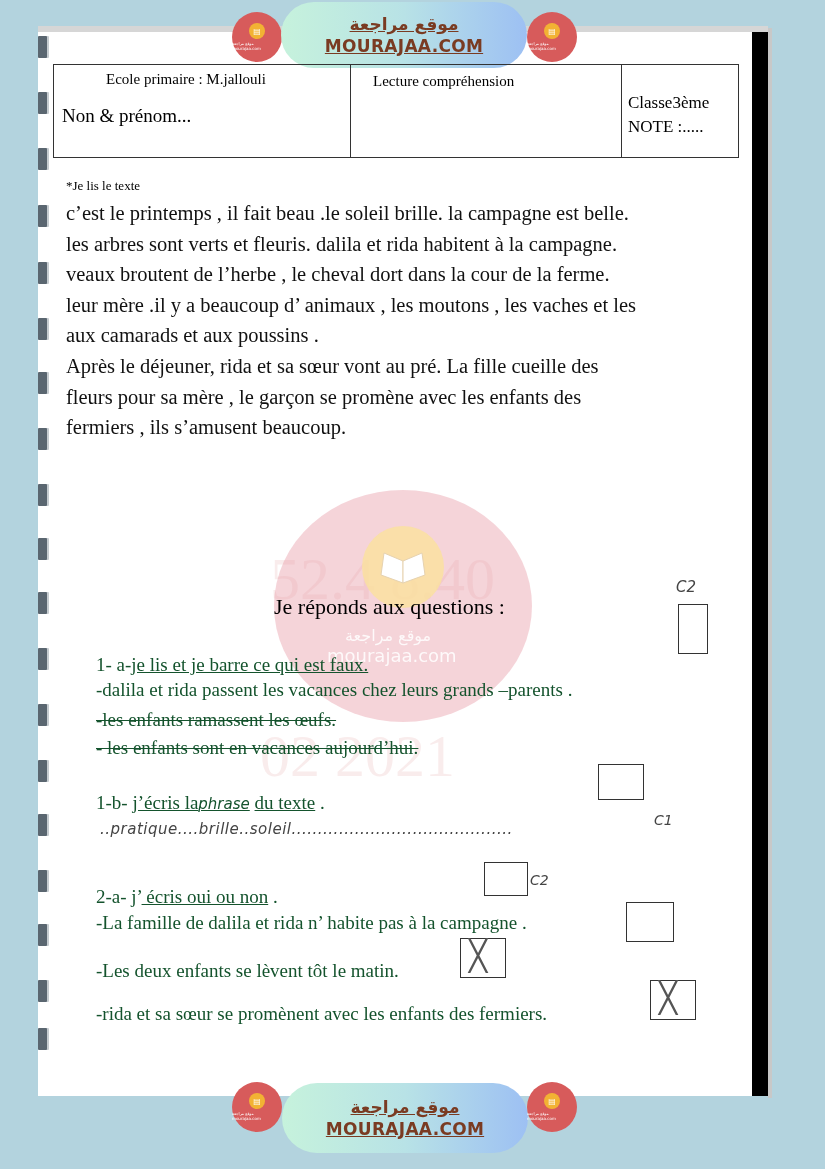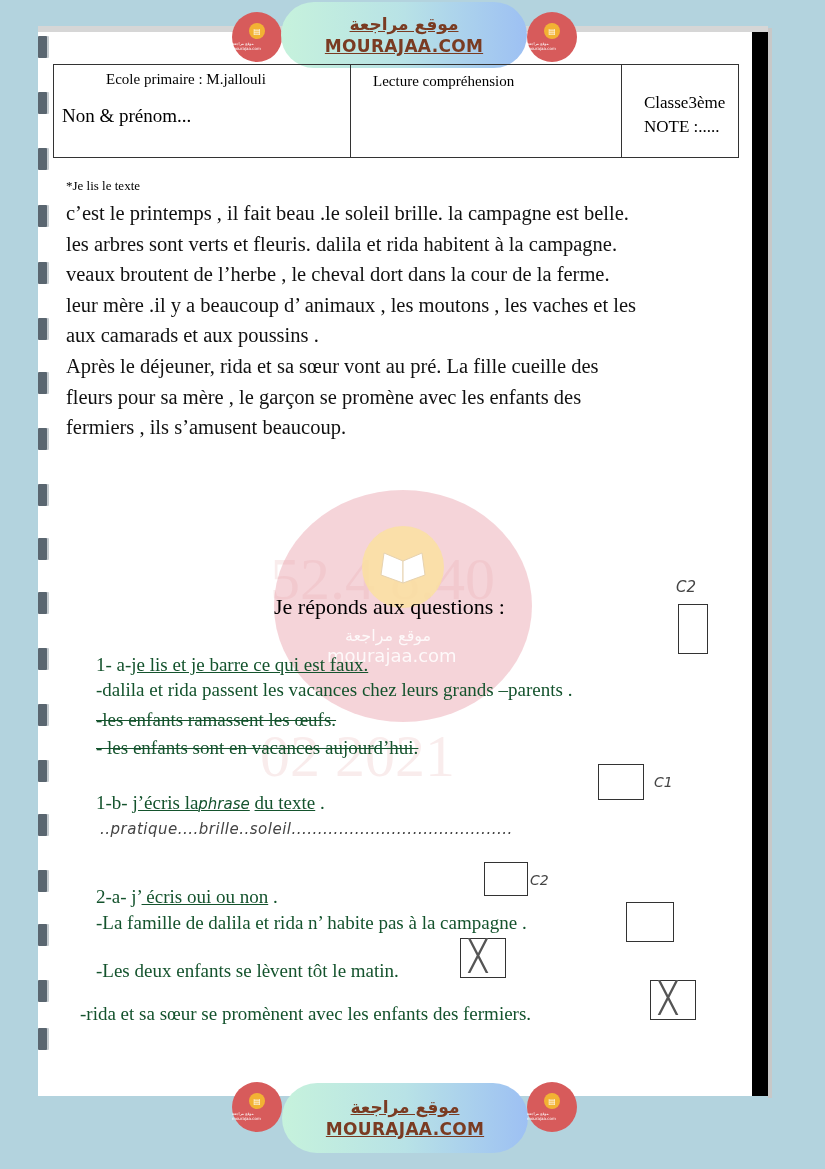--- a/index.html
+++ b/index.html
@@ -15,21 +15,21 @@
   .banner .ar{font-size:17px;text-decoration:underline;line-height:22px;}
   .banner .en{font-size:17px;text-decoration:underline;line-height:22px;letter-spacing:0.3px;}
   .badge{position:absolute;width:50px;height:50px;border-radius:50%;background:#d75b5b;display:flex;flex-direction:column;align-items:center;justify-content:center;}
   .badge .dot{width:16px;height:16px;border-radius:50%;background:#f2b233;font-size:8px;color:#fff;display:flex;align-items:center;justify-content:center;margin-bottom:2px;font-family:"DejaVu Sans",sans-serif;}
   .badge .tiny{font-size:4px;color:#fff;line-height:5px;font-family:"DejaVu Sans",sans-serif;}
 
   
   .hdr{position:absolute;left:53px;top:64px;width:684px;height:92px;border:1.5px solid #333;display:flex;}
   .hdr .c1{width:296px;border-right:1.5px solid #333;position:relative;}
   .hdr .c2{width:270px;border-right:1.5px solid #333;position:relative;}
-  .hdr .c3{flex:1;position:relative;margin-left:16px;}
+  .hdr .c3{flex:1;position:relative;}
   .school{position:absolute;left:52px;top:6px;font-size:15px;}
   .name{position:absolute;left:8px;top:40px;font-size:19px;}
   .subject{position:absolute;left:22px;top:8px;font-size:15px;}
   .klass{position:absolute;left:6px;top:28px;font-size:17px;}
   .note{position:absolute;left:6px;top:52px;font-size:17px;}
 
   .instr{position:absolute;left:66px;top:178px;font-size:13px;}
   .passage{position:absolute;left:66px;top:198px;width:680px;font-size:20.5px;line-height:30.6px;color:#111;}
   .passage div{white-space:nowrap;}
 
@@ -135,42 +135,42 @@
 <div class="box" style="left:678px;top:604px;width:28px;height:48px"></div>
 
 <div class="q" style="left:96px;top:654px">
   <span>1- a-</span><span class="u">je lis et je barre ce qui est faux.</span>
 </div>
 <div class="q" style="left:96px;top:679px">-dalila et rida passent les vacances chez leurs grands –parents .</div>
 <div class="q strike" style="left:96px;top:709px">-les enfants ramassent les œufs.</div>
 <div class="q strike" style="left:96px;top:737px">- les enfants sont en vacances aujourd’hui.</div>
 
 <div class="box" style="left:598px;top:764px;width:44px;height:34px"></div>
-<div class="hand" style="left:654px;top:774px">C1</div>
+<div class="hand" style="left:654px;top:812px">C1</div>
 
 <div class="q" style="left:96px;top:792px">
   <span>1-b- </span><span class="u">j’écris la</span><span class="u" style="font-family:'DejaVu Sans',sans-serif;font-style:italic;font-size:15px">phrase</span> <span class="u">du texte</span><span> .</span>
 </div>
 <div class="hand" style="left:100px;top:820px;font-size:15px;letter-spacing:0.5px">..pratique....brille..soleil..........................................</div>
 
 <div class="box" style="left:484px;top:862px;width:42px;height:32px"></div>
 <div class="hand" style="left:530px;top:872px">C2</div>
 
 <div class="q" style="left:96px;top:886px">
   <span>2-a- j’</span><span class="u"> écris  oui ou non</span><span> .</span>
 </div>
 <div class="q" style="left:96px;top:912px">-La famille de dalila  et rida n’ habite pas à la campagne .</div>
 <div class="box" style="left:626px;top:902px;width:46px;height:38px"></div>
 
 <div class="q" style="left:96px;top:960px">-Les deux enfants se lèvent tôt le matin.</div>
 <div class="box" style="left:460px;top:938px;width:44px;height:38px">
   <div class="xmark" style="left:8px;top:2px">╳</div>
 </div>
 
-<div class="q" style="left:80px;top:1003px">-rida et sa sœur se promènent avec les enfants des fermiers.</div>
+<div class="q" style="left:96px;top:1003px">-rida et sa sœur se promènent avec les enfants des fermiers.</div>
 <div class="box" style="left:650px;top:980px;width:44px;height:38px">
   <div class="xmark" style="left:8px;top:2px">╳</div>
 </div>
 
 <div class="badge" style="left:232px;top:1082px">
   <div class="dot">▤</div>
   <div class="tiny">موقع مراجعة mourajaa.com</div>
 </div>
 <div class="banner" style="top:1083px;left:282px;width:246px;height:70px;border-radius:35px">
   <div class="ar">موقع مراجعة</div>

